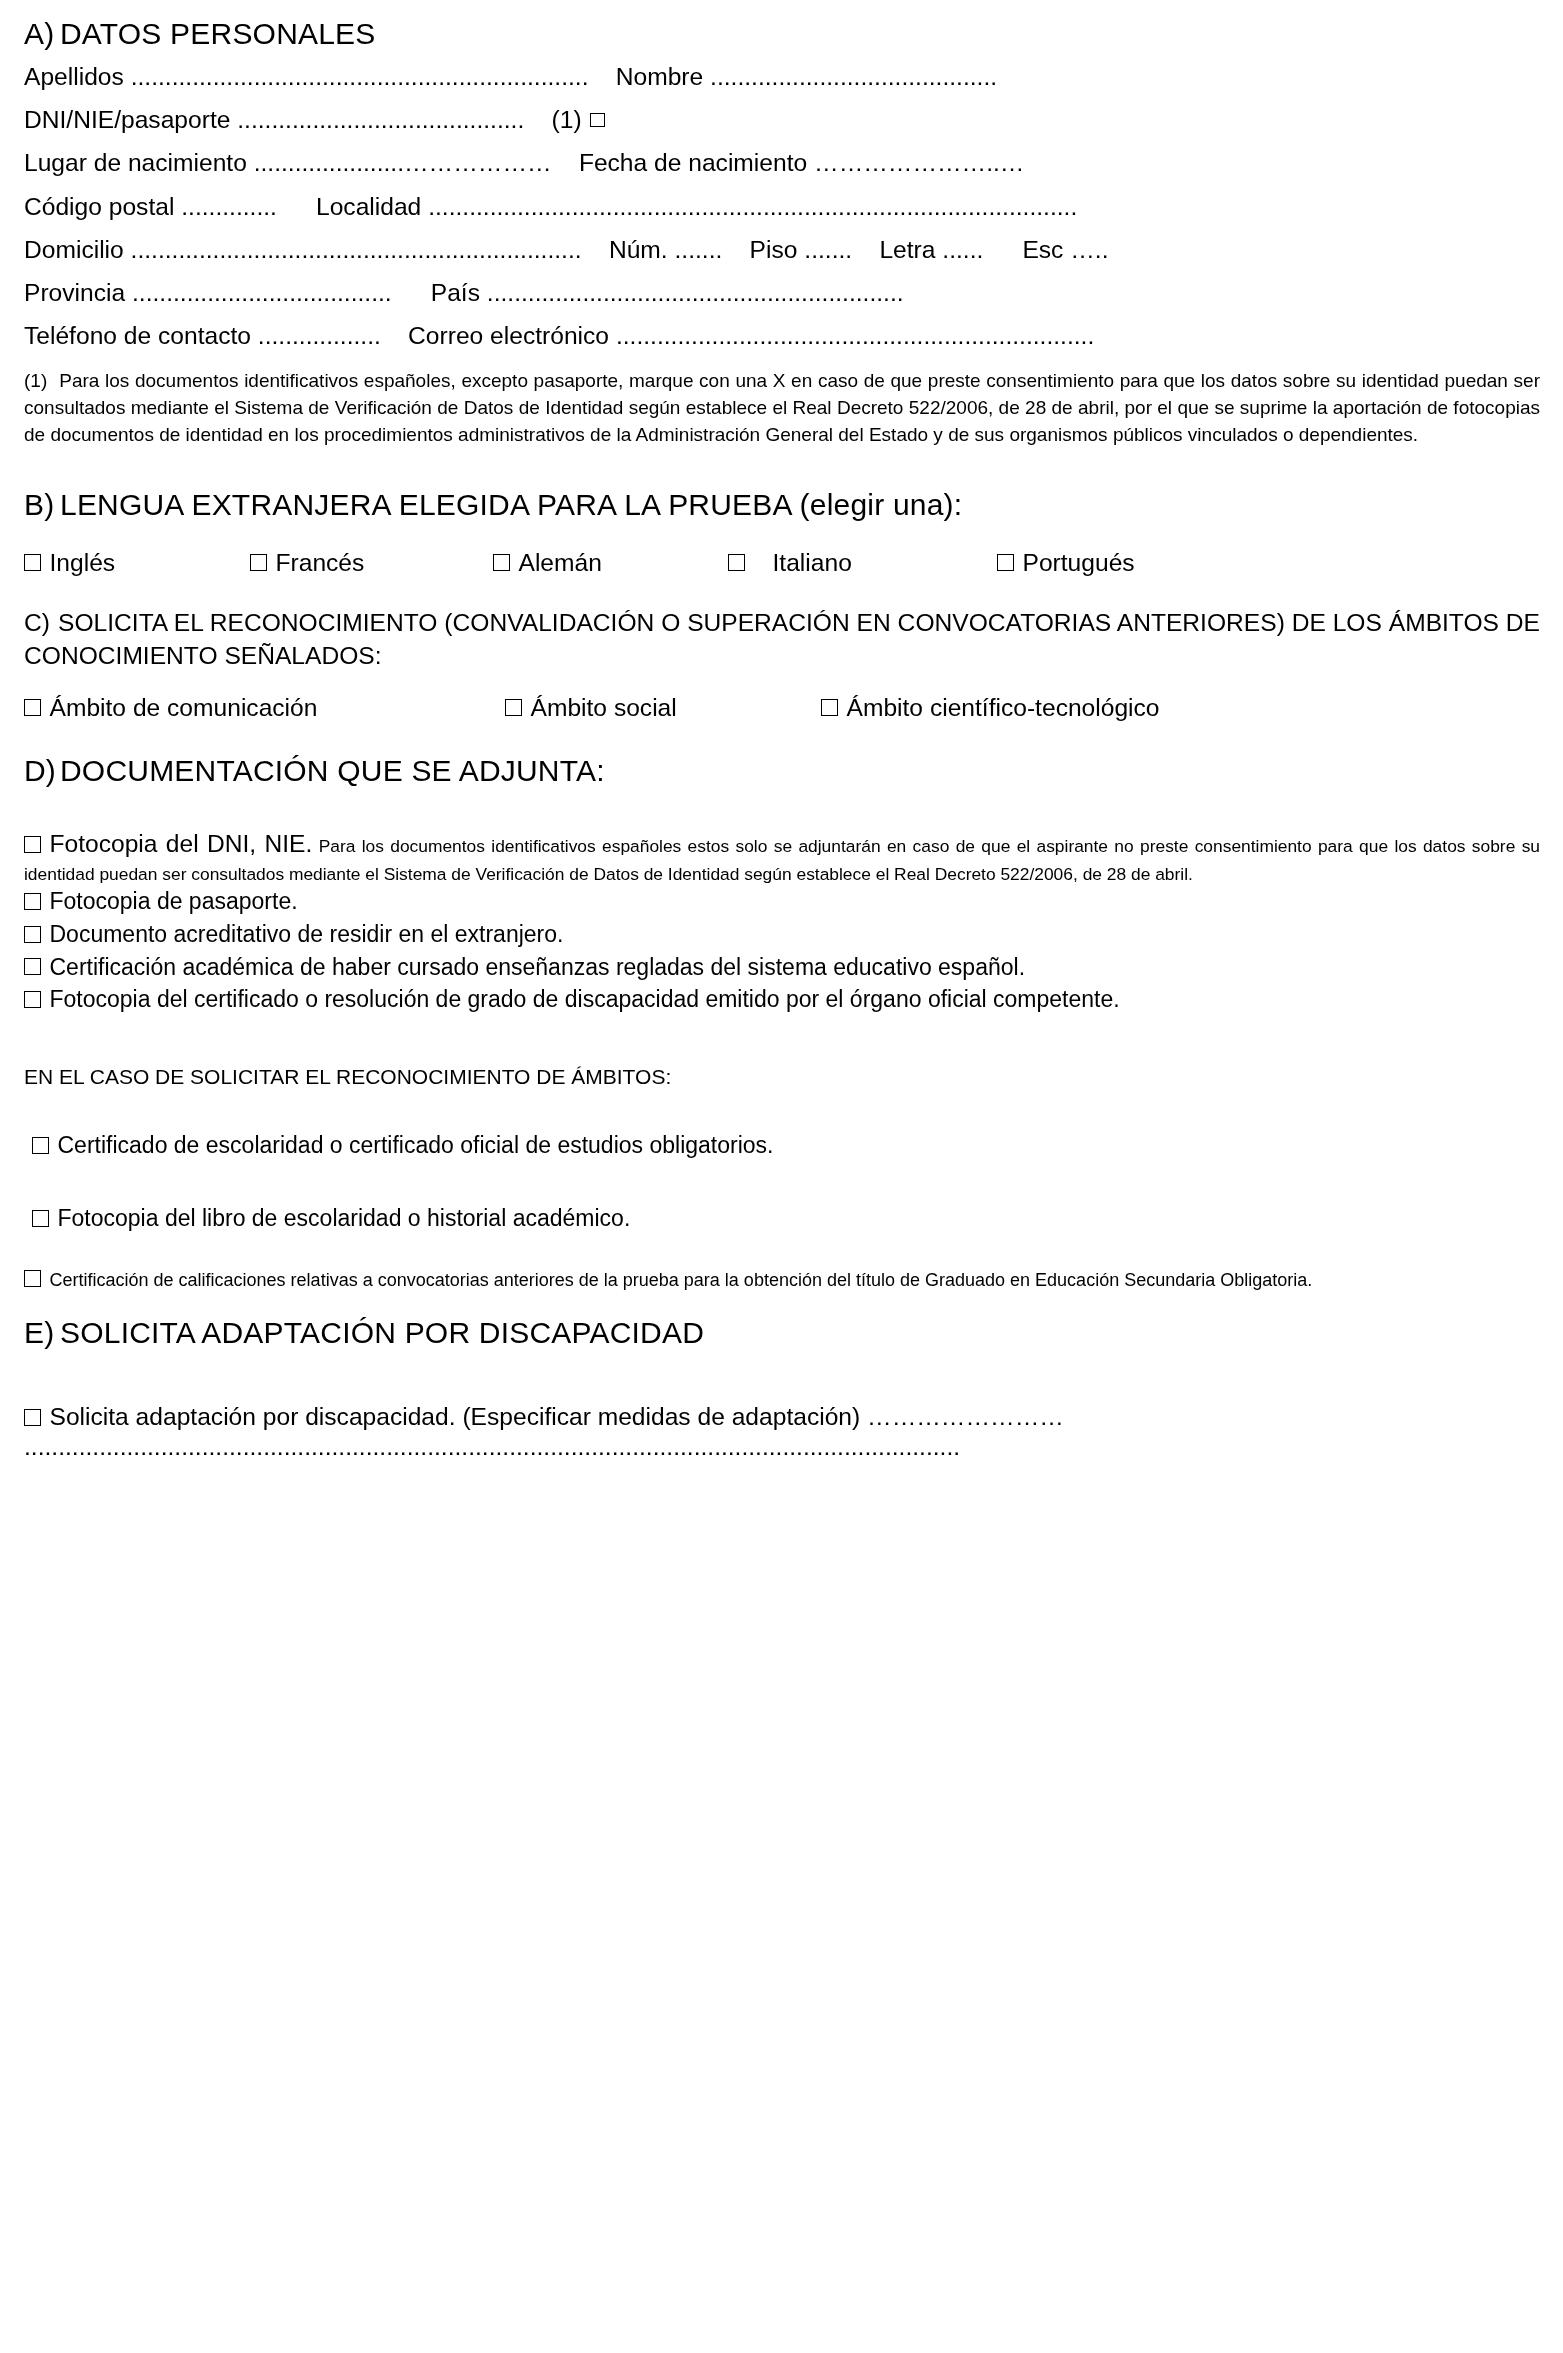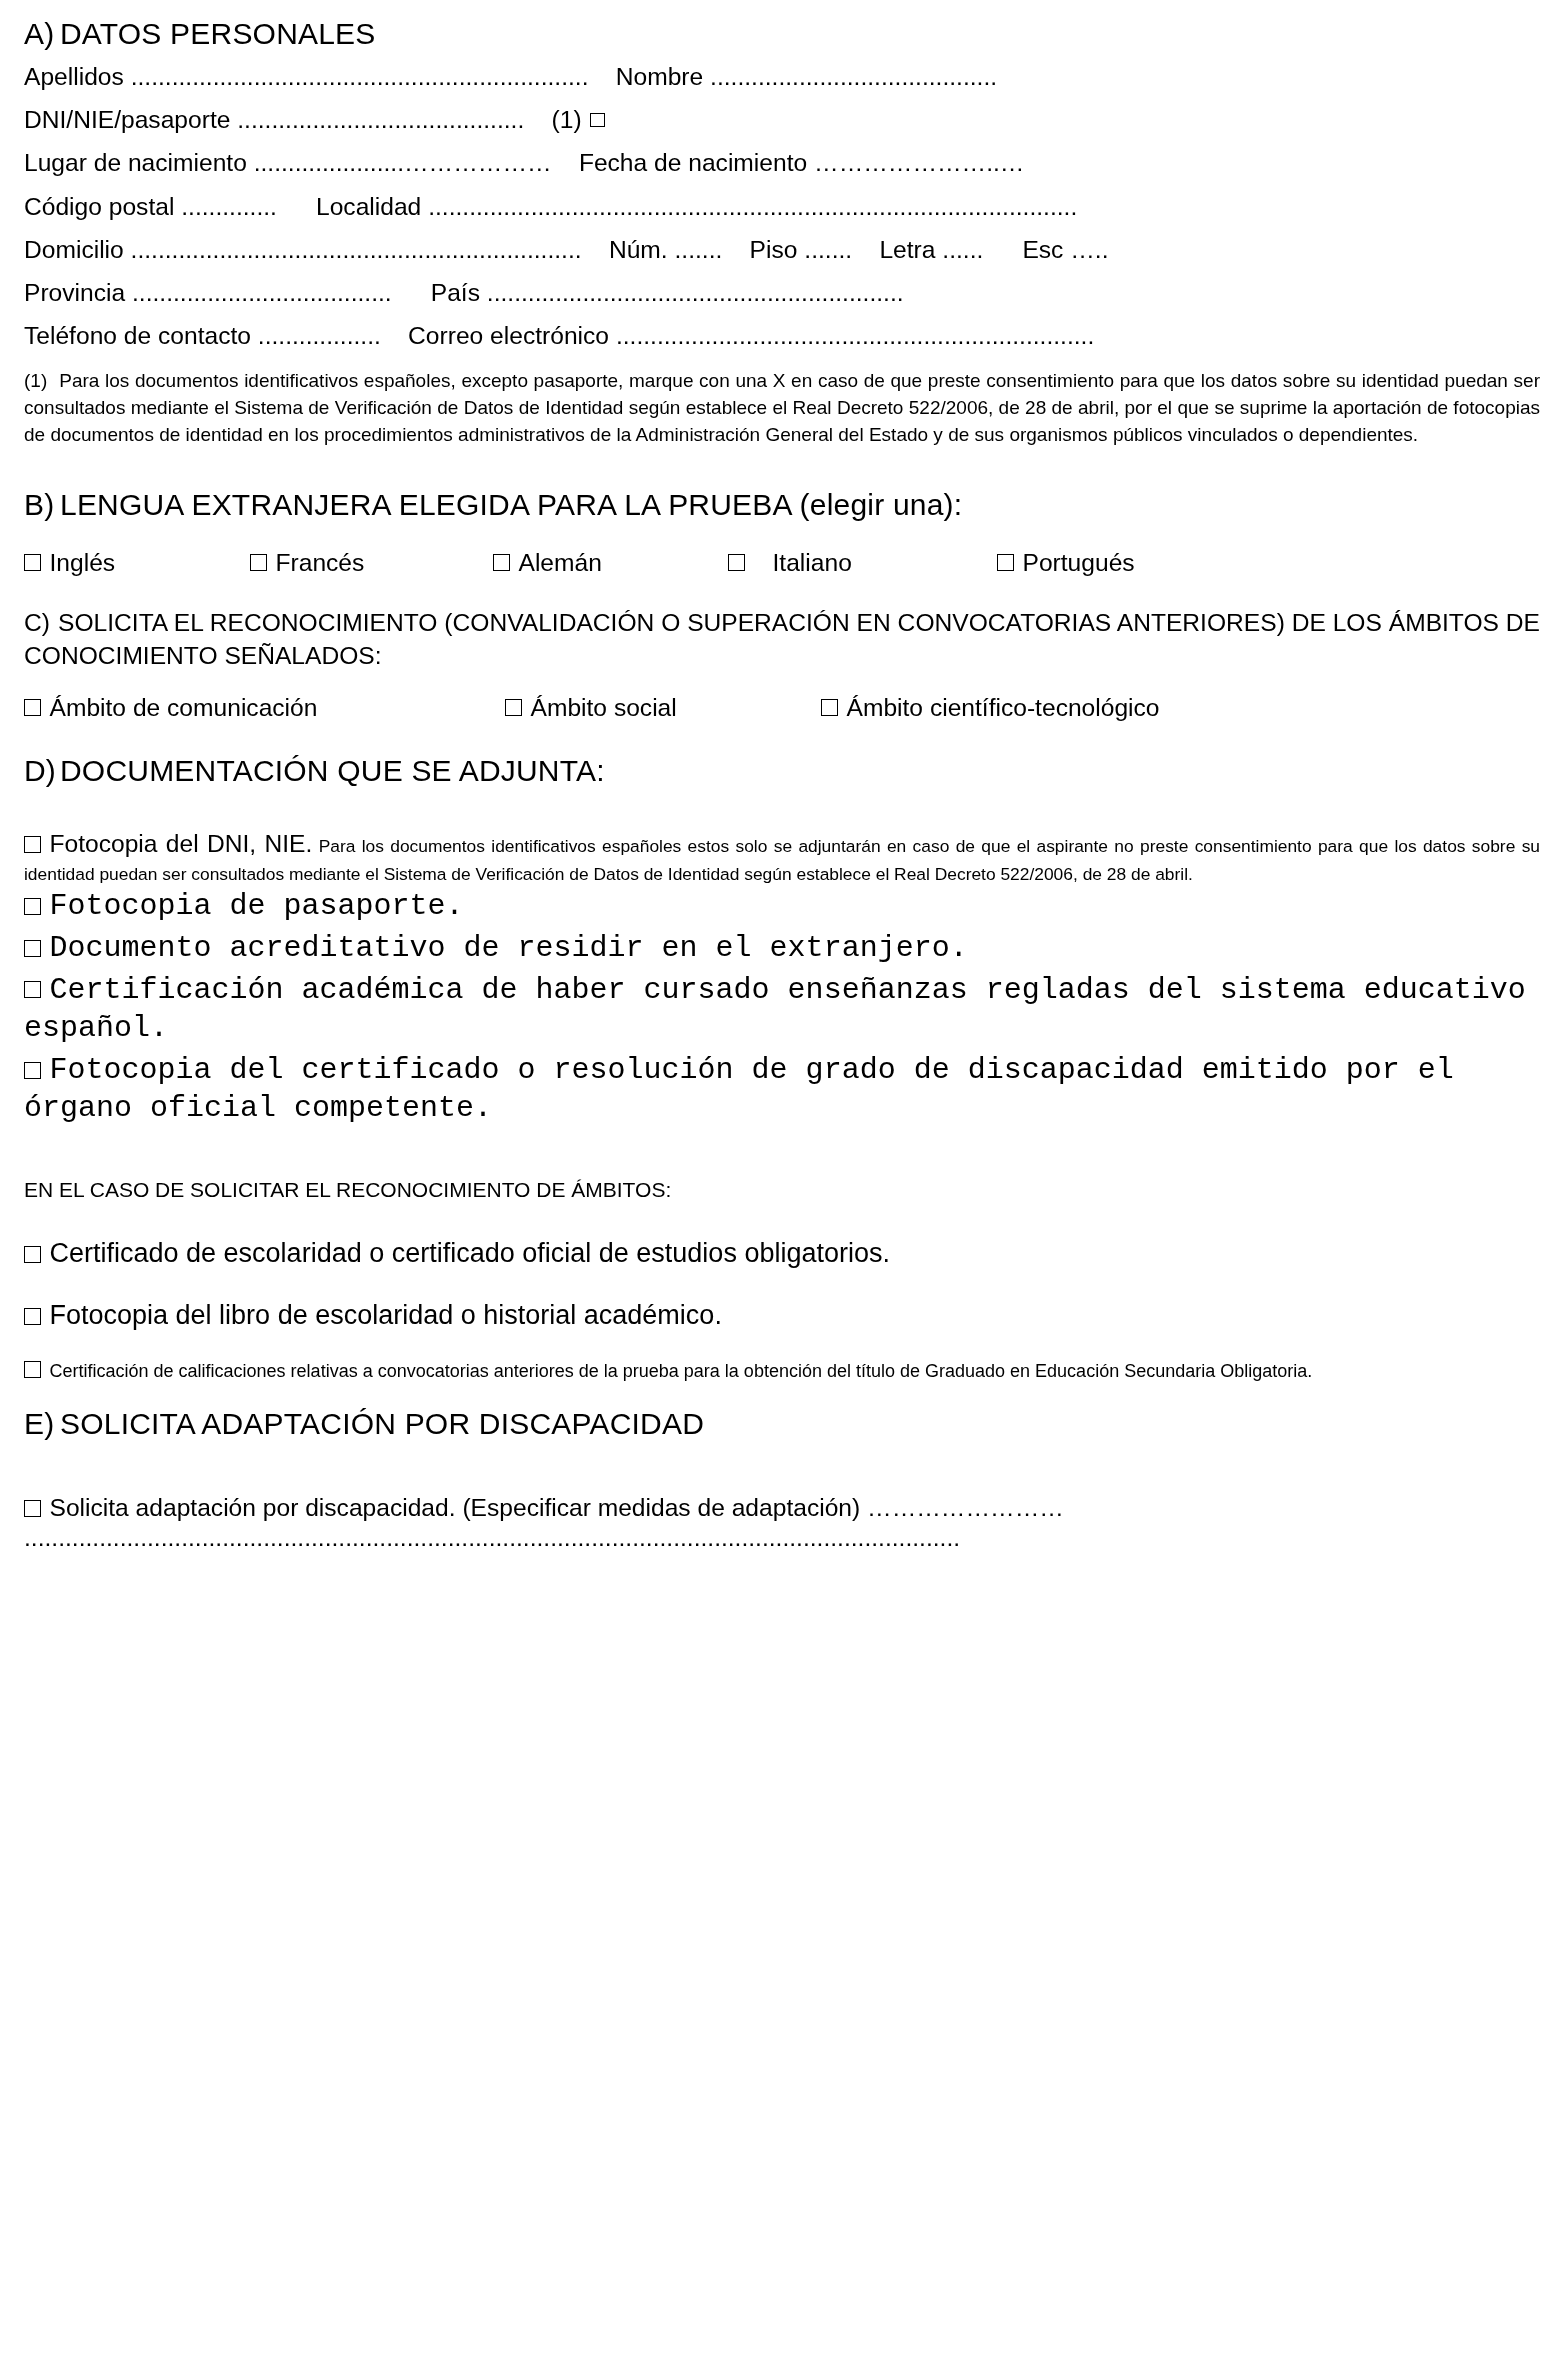--- a/index.html
+++ b/index.html
@@ -101,39 +101,38 @@
     margin: 22px 0 0 0;
     display: flex;
     align-items: center;
   }
   .ambito-0 { width: 458px; }
   .ambito-1 { width: 293px; }
   .docs-list {
     margin: 0;
   }
   .doc-line {
-    font-size: 30px;
+    font-size: 23px;
     line-height: 1.28;
     margin: 0 0 3.4px 0;
-    font-family: Liberation Mono, monospace;
   }
   .doc-just-first {
     font-size: 17.4px;
     line-height: 1.42;
     text-align: justify;
     margin: 0;
   }
   .caso-title {
     font-size: 21px;
     margin: 0;
   }
   .caso-item {
-    font-size: 27px;
+    font-size: 23px;
     line-height: 1.3;
-    margin: 0;
+    margin: 8px;
   }
   .caso-item-just {
     font-size: 18px;
     line-height: 1.3;
     text-align: justify;
     margin: 0;
   }
   .adapt-line {
     font-size: 24.6px;
     line-height: 1.3;

